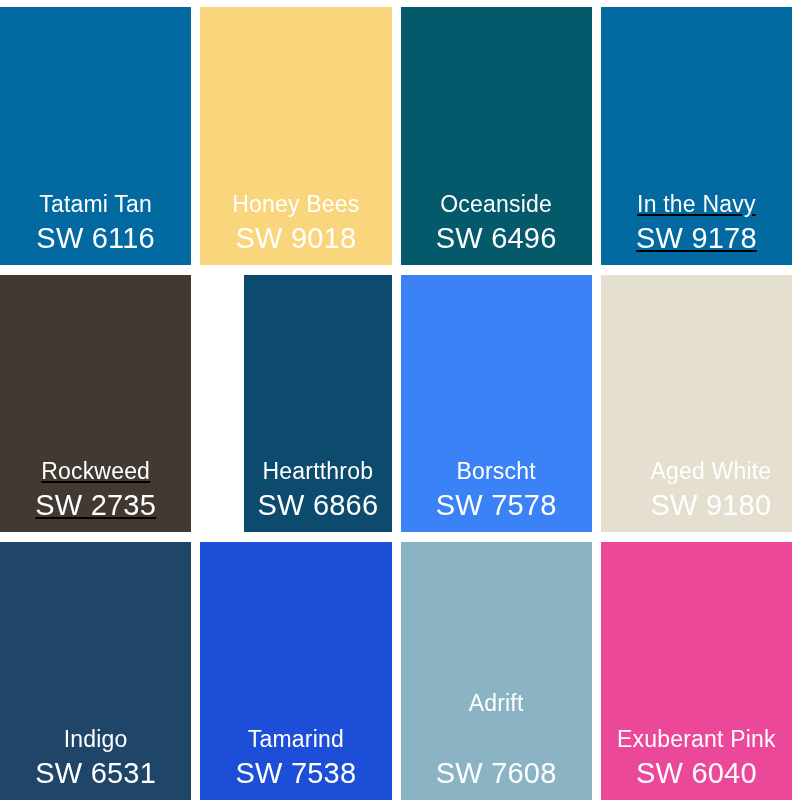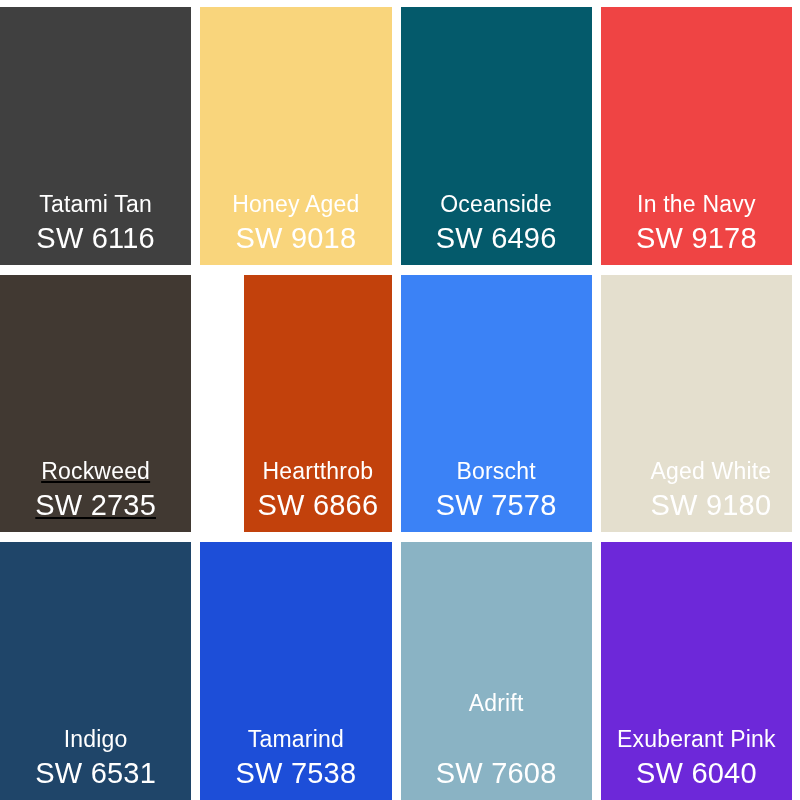--- a/index.html
+++ b/index.html
@@ -52,41 +52,41 @@
   }
 
   .swatch-code {
     font-size: 29px;
   }
 </style>
 </head>
 <body>
 
 <div id="palette-grid">
-    <div class="swatch" style="background: #404040; align-items: flex-end;">
+    <div class="swatch" style="background: #0369a1; align-items: flex-end;">
       <span class="swatch-name">Tatami Tan</span>
       <span class="swatch-code">SW 6116</span>
     </div>
     <div class="swatch" style="background: rgb(249, 213, 124);">
-      <span class="swatch-name">Honey Aged</span>
+      <span class="swatch-name">Honey Bees</span>
       <span class="swatch-code">SW 9018</span>
     </div>
     <div class="swatch" style="background: rgb(4, 90, 107);">
       <span class="swatch-name">Oceanside</span>
       <span class="swatch-code">SW 6496</span>
     </div>
-    <div class="swatch" style="background: #ef4444;">
+    <div class="swatch" style="background: #0369a1; text-decoration: underline;">
       <span class="swatch-name">In the Navy</span>
       <span class="swatch-code">SW 9178</span>
     </div>
     <div class="swatch" style="background: rgb(65, 57, 50); text-decoration: underline;">
       <span class="swatch-name">Rockweed</span>
       <span class="swatch-code">SW 2735</span>
     </div>
-    <div class="swatch" style="background: #c2410c; margin-left: 44px;">
+    <div class="swatch" style="background: #0c4a6e; margin-left: 44px;">
       <span class="swatch-name">Heartthrob</span>
       <span class="swatch-code">SW 6866</span>
     </div>
     <div class="swatch" style="background: #3b82f6;">
       <span class="swatch-name">Borscht</span>
       <span class="swatch-code">SW 7578</span>
     </div>
     <div class="swatch" style="background: rgb(228, 223, 206); padding-left: 29px;">
       <span class="swatch-name">Aged White</span>
       <span class="swatch-code">SW 9180</span>
@@ -96,17 +96,17 @@
       <span class="swatch-code">SW 6531</span>
     </div>
     <div class="swatch" style="background: #1d4ed8;">
       <span class="swatch-name">Tamarind</span>
       <span class="swatch-code">SW 7538</span>
     </div>
     <div class="swatch" style="background: rgb(138, 179, 196); gap: 36px;">
       <span class="swatch-name">Adrift</span>
       <span class="swatch-code">SW 7608</span>
     </div>
-    <div class="swatch" style="background: #6d28d9;">
+    <div class="swatch" style="background: #ec4899;">
       <span class="swatch-name">Exuberant Pink</span>
       <span class="swatch-code">SW 6040</span>
     </div>
   </div>
 
 </body></html>

